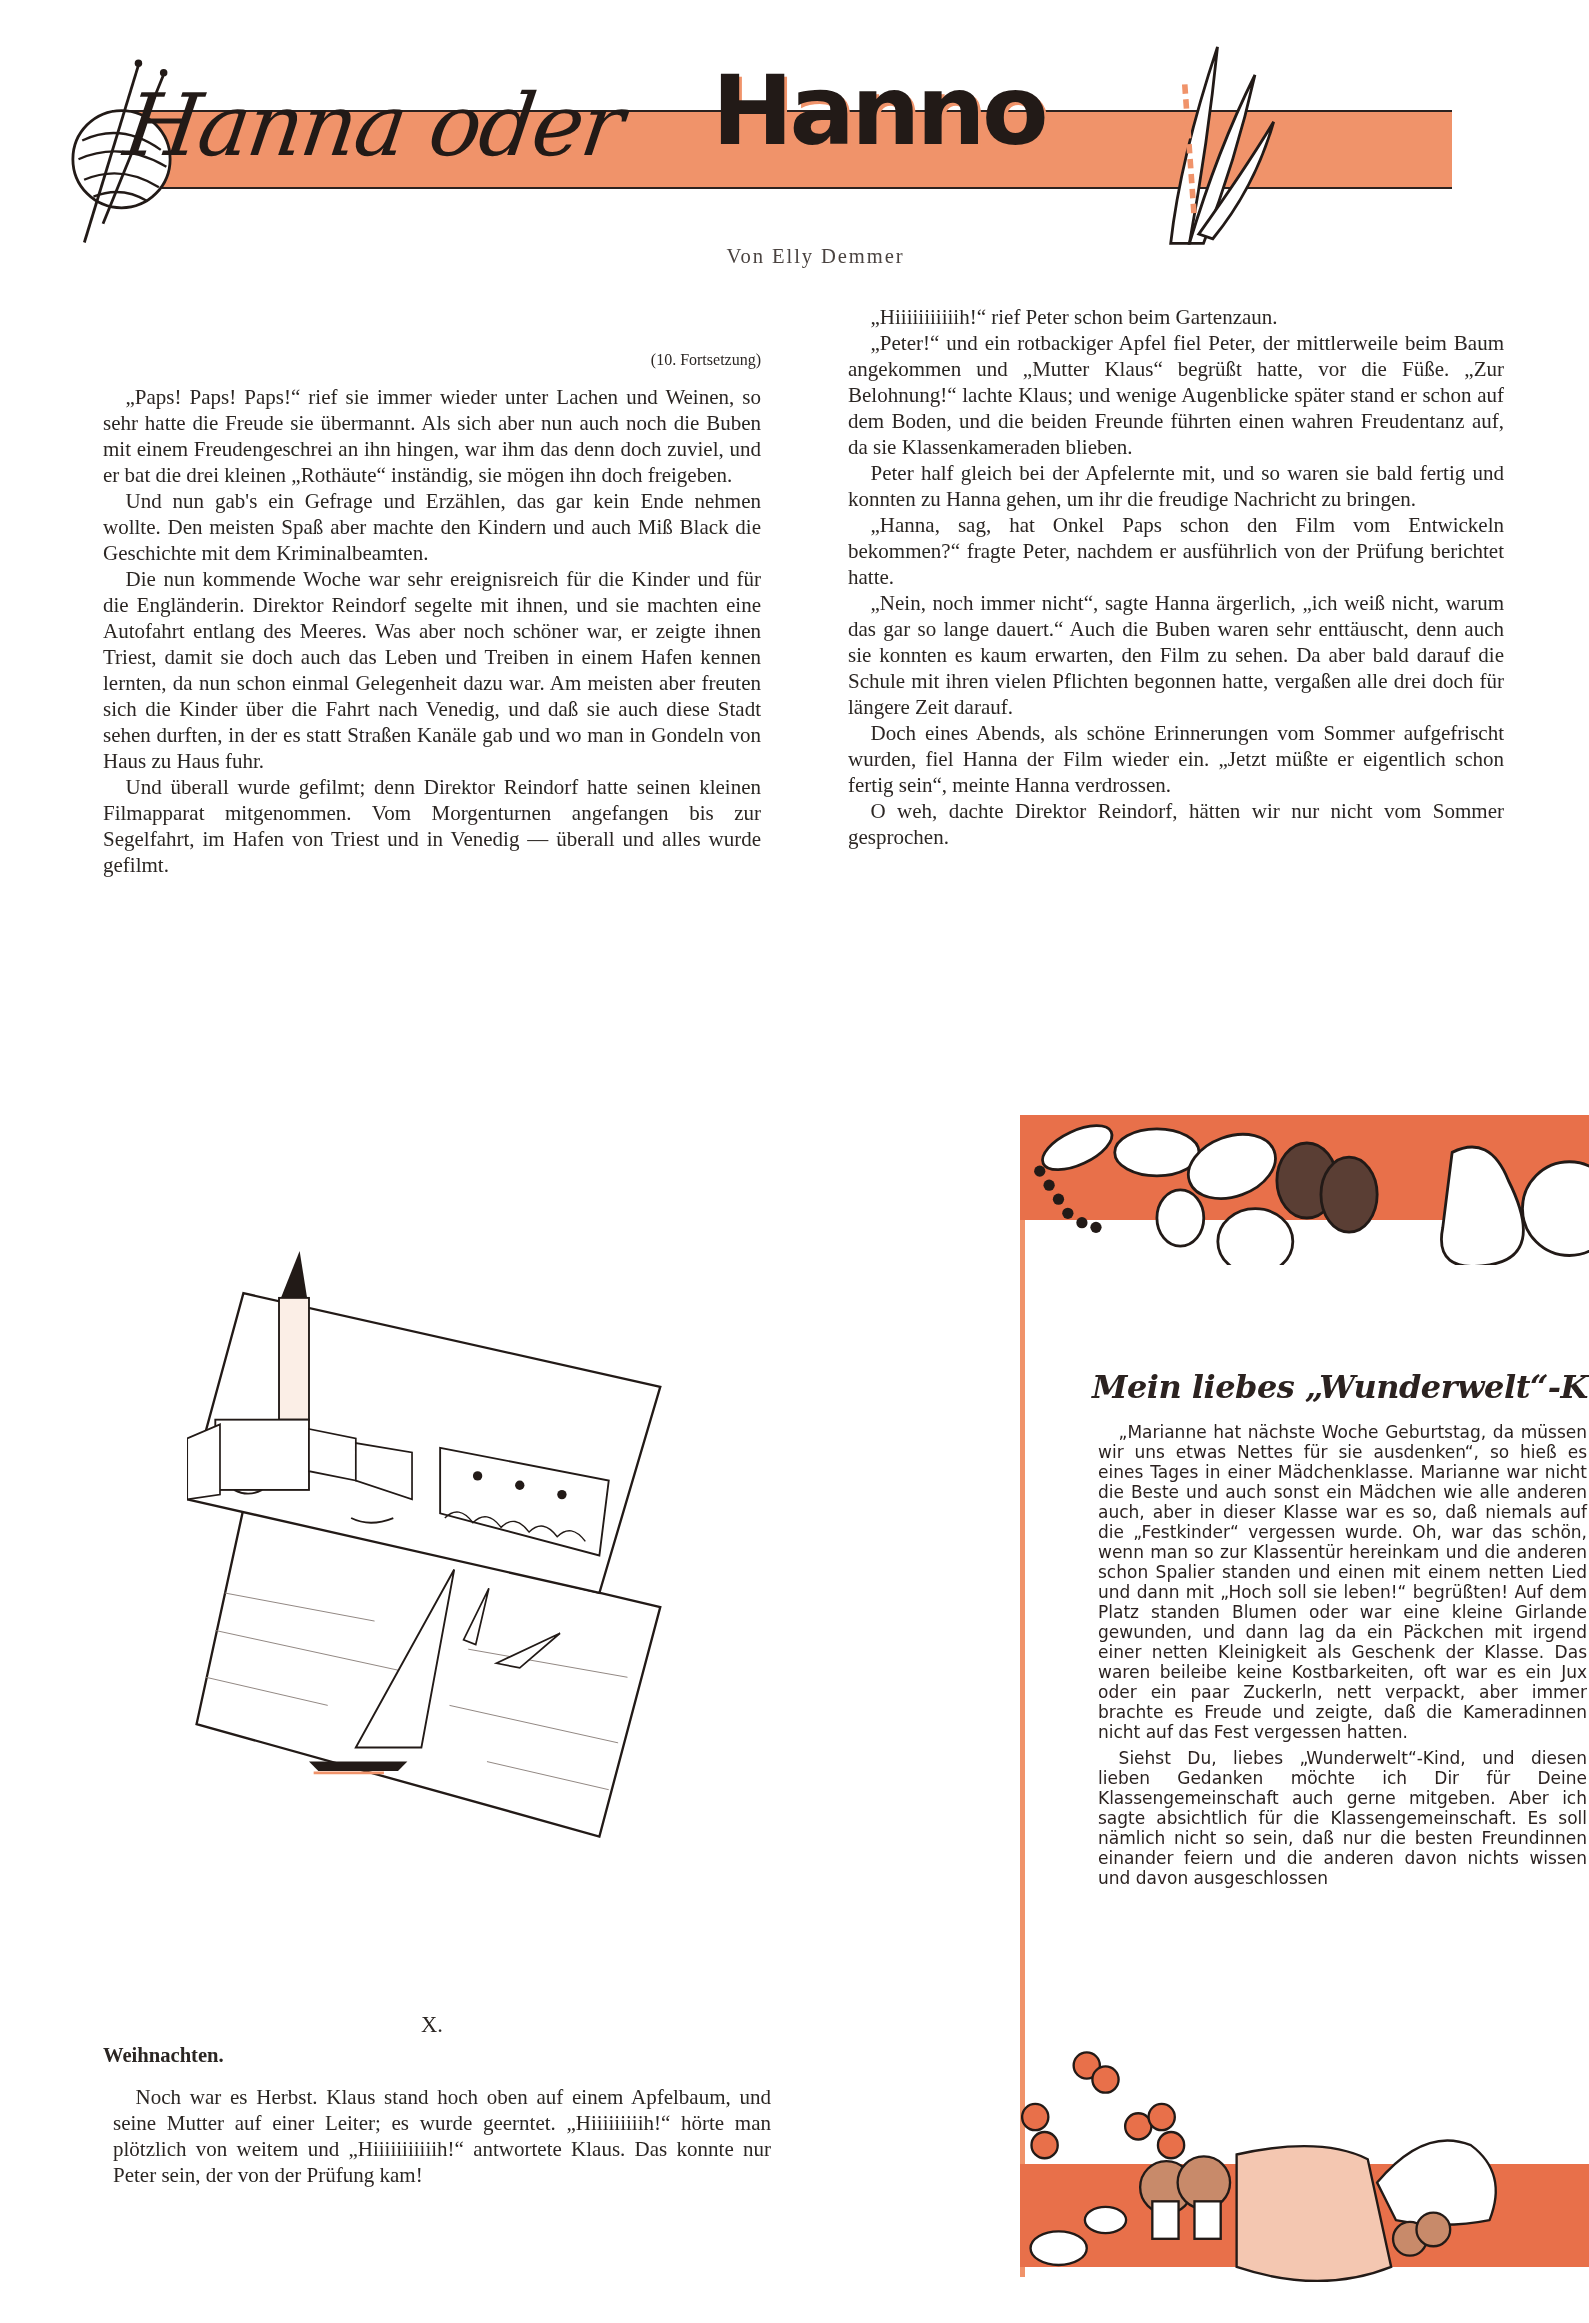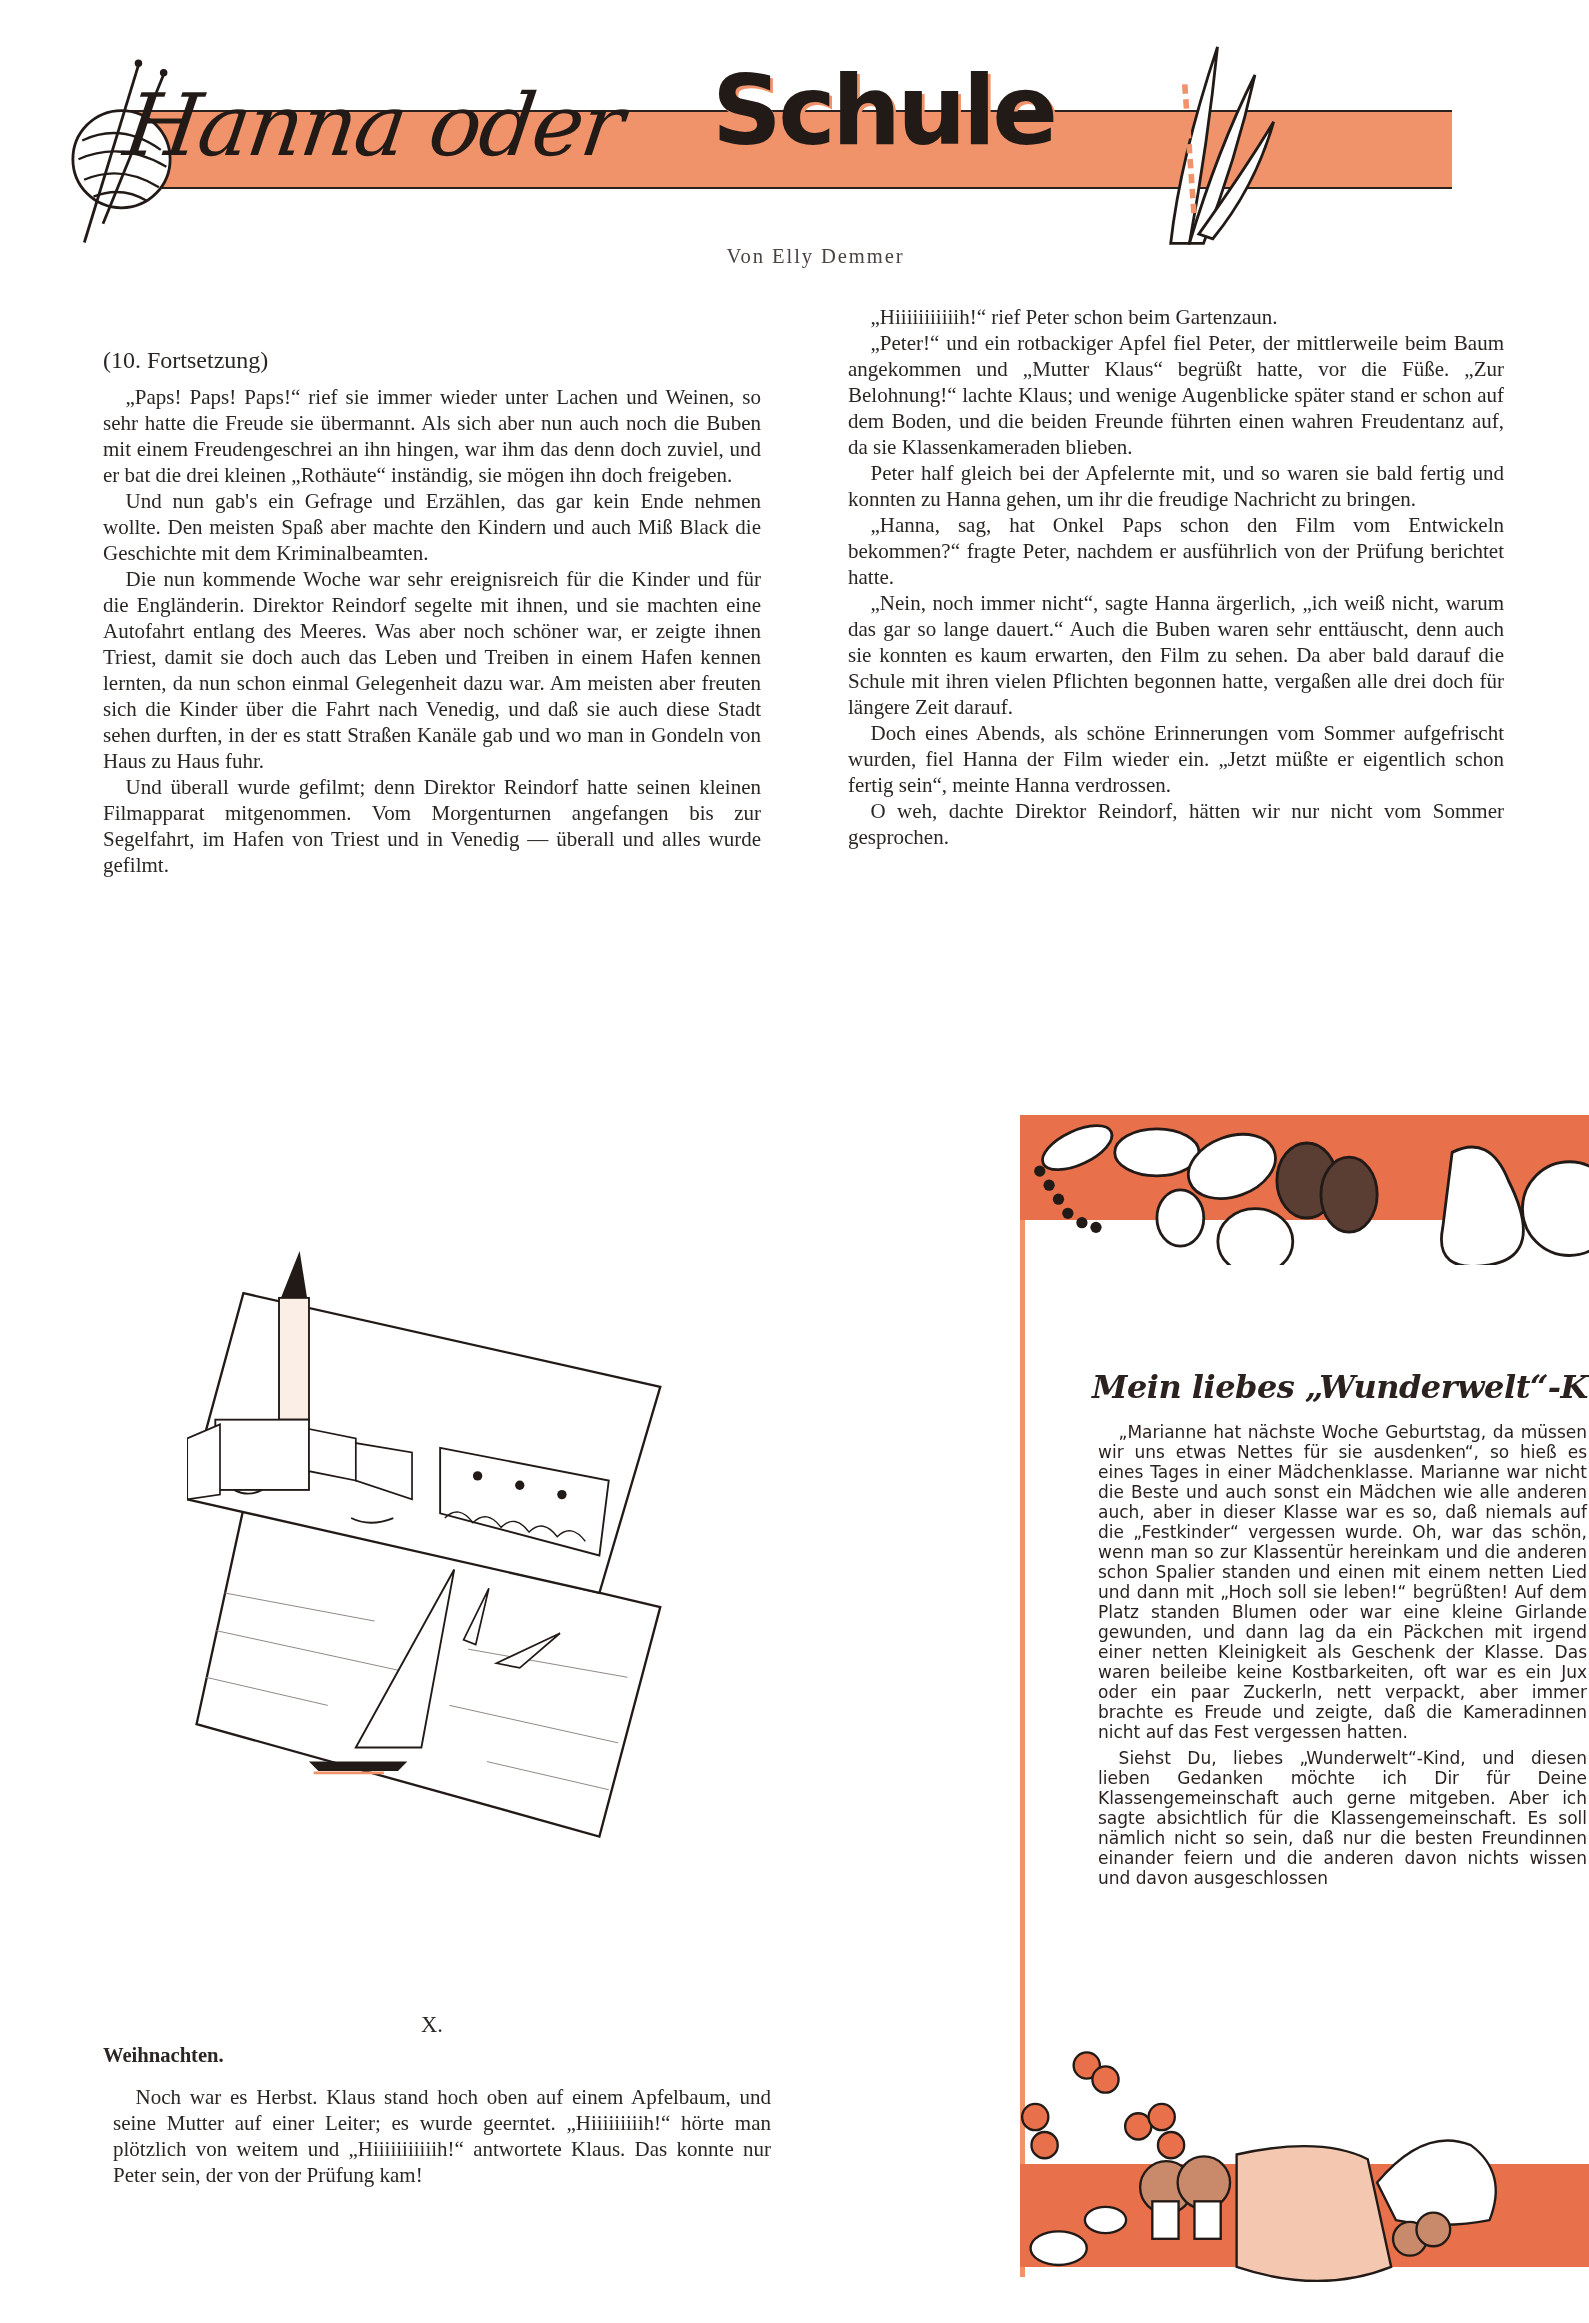--- a/index.html
+++ b/index.html
@@ -11,21 +11,21 @@
   .banner-band { position: absolute; left: 56px; top: 82px; width: 1340px; height: 75px; background: #f0936a; border-top: 2.8px solid #2b2220; border-bottom: 2.8px solid #2b2220; }
   .banner-script { position: absolute; left: 70px; top: 54px; font-family: "DejaVu Serif", serif; font-style: italic; font-size: 86px; color: #221a17; letter-spacing: -1.9px; transform: skewX(-8deg); line-height: 1; }
   .banner-block { position: absolute; left: 656px; top: 34px; font-family: "DejaVu Sans", sans-serif; font-weight: bold; font-size: 97px; color: #221a17; letter-spacing: -3.7px; line-height: 1; text-shadow: 2.8px 2.8px 0 #f0936a; }
   .byline { left: 0; width: 1589px; top: 245px; text-align: center; font-size: 20.6px; letter-spacing: 1.9px; color: #4a4340; margin-left: 21px; }
 
   
   .col { font-size: 21px; line-height: 26px; text-align: justify; hyphens: manual; }
   .col p { margin: 0; text-indent: 22.5px; }
   #col-left { left: 103px; top: 347px; width: 658px; }
   #col-right { left: 848px; top: 304px; width: 656px; }
-  .installment { text-align: left; text-indent: 0 !important; margin-bottom: 11.2px !important; font-size: 24px; }
+  .installment { text-align: right; text-indent: 0 !important; margin-bottom: 11.2px !important; font-size: 16px; }
 
   
   #venice { left: 187px; top: 1237px; width: 525px; height: 637px; }
 
   .chapter-num { left: 103px; width: 658px; top: 2012px; text-align: center; font-size: 22.5px; }
   .chapter-title { left: 103px; width: 658px; top: 2044px; text-align: left; font-size: 20.6px; font-weight: bold; }
   #col-chapter { left: 113px; top: 2084px; width: 658px; }
 
   
   #panel { left: 1012px; top: 1096px; width: 577px; height: 1227px; }
@@ -45,21 +45,21 @@
     <circle cx="70" cy="120" r="52" fill="#fff" stroke="#221a17" stroke-width="3"></circle>
     <path d="M28 100 Q70 80 112 110 M24 120 Q70 100 118 128 M30 142 Q70 125 110 150 M40 160 Q70 148 98 165" fill="none" stroke="#221a17" stroke-width="2.5"></path>
   </svg>
   <svg class="abs" style="left:19px;top:9.4px" width="112" height="215" viewBox="0 0 120 230">
     <line x1="10" y1="220" x2="68" y2="30" stroke="#221a17" stroke-width="3"></line>
     <line x1="30" y1="200" x2="95" y2="40" stroke="#221a17" stroke-width="3"></line>
     <circle cx="68" cy="28" r="4" fill="#221a17"></circle>
       <circle cx="95" cy="38" r="4" fill="#221a17"></circle>
   </svg>
   <div class="banner-script">Hanna oder</div>
-  <div class="banner-block">Schule</div>
+  <div class="banner-block">Hanno</div>
   <svg class="abs" style="left:1096px;top:0" width="131" height="225" viewBox="0 0 140 240">
     <path d="M20 230 Q30 140 70 20 Q60 120 40 230 Z" fill="#fff" stroke="#221a17" stroke-width="3"></path>
     <path d="M40 230 Q70 130 110 50 Q90 140 55 230 Z" fill="#fff" stroke="#221a17" stroke-width="3"></path>
     <path d="M50 220 Q100 150 130 100 Q110 170 65 225 Z" fill="#fff" stroke="#221a17" stroke-width="3"></path>
     <path d="M35 60 L45 200" stroke="#f0936a" stroke-width="6" stroke-dasharray="10 6"></path>
   </svg>
 </div>
 <div class="abs byline">Von Elly Demmer</div>
 
 <div id="col-left" class="abs col">

